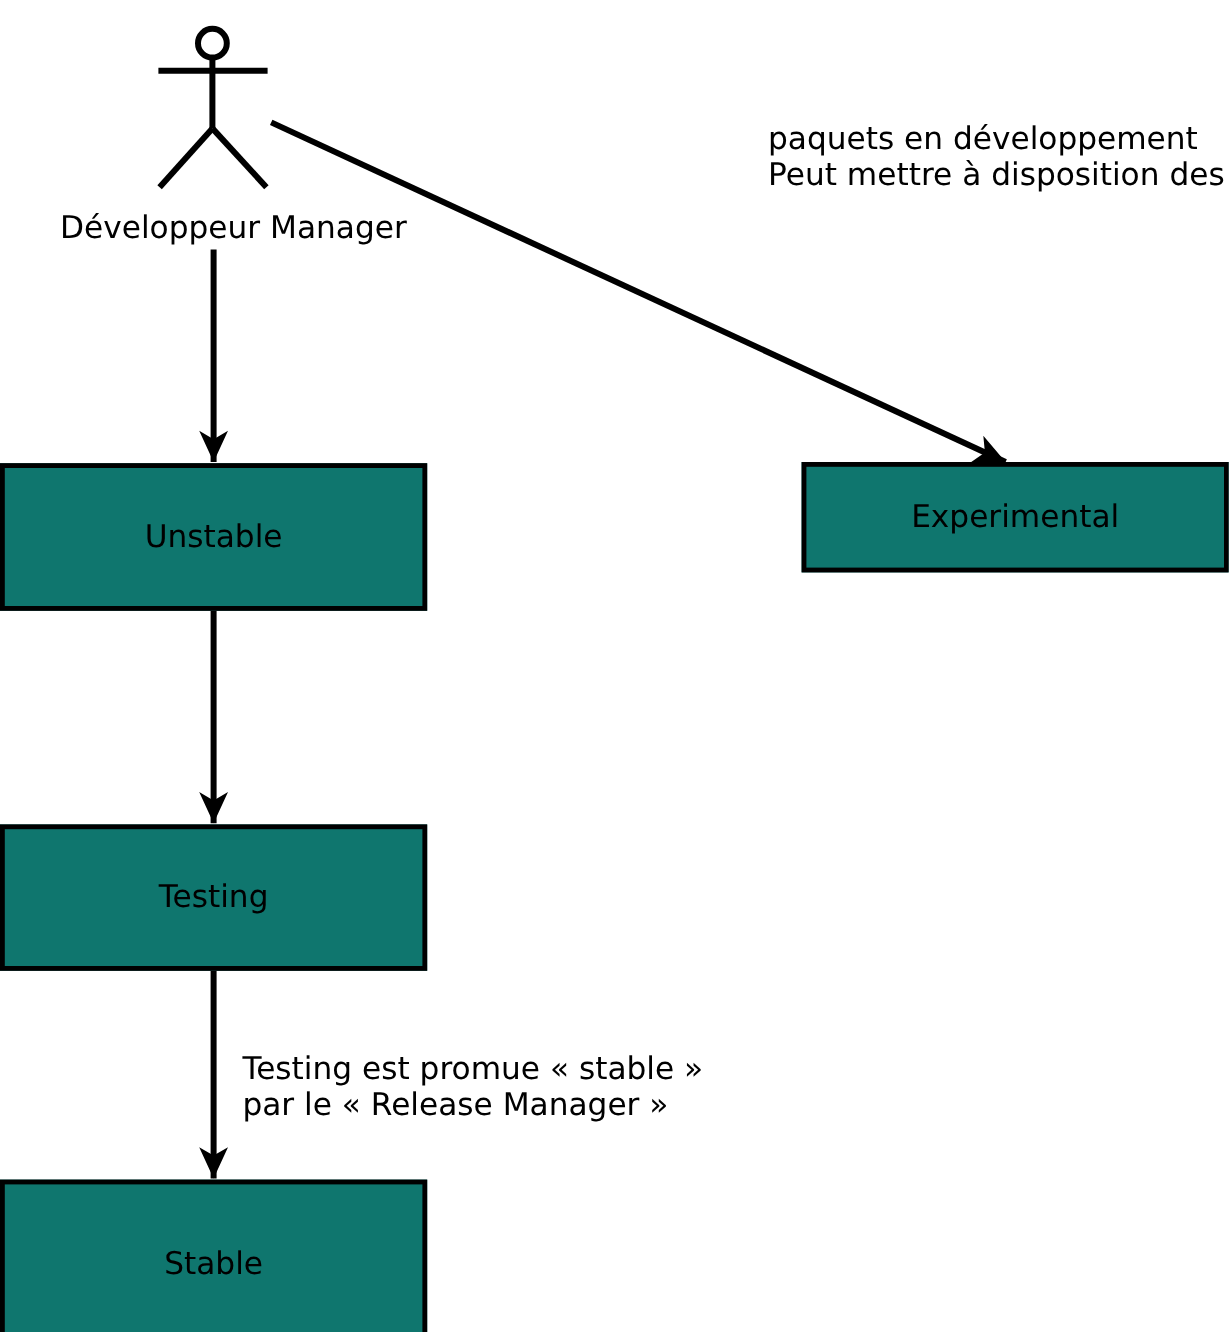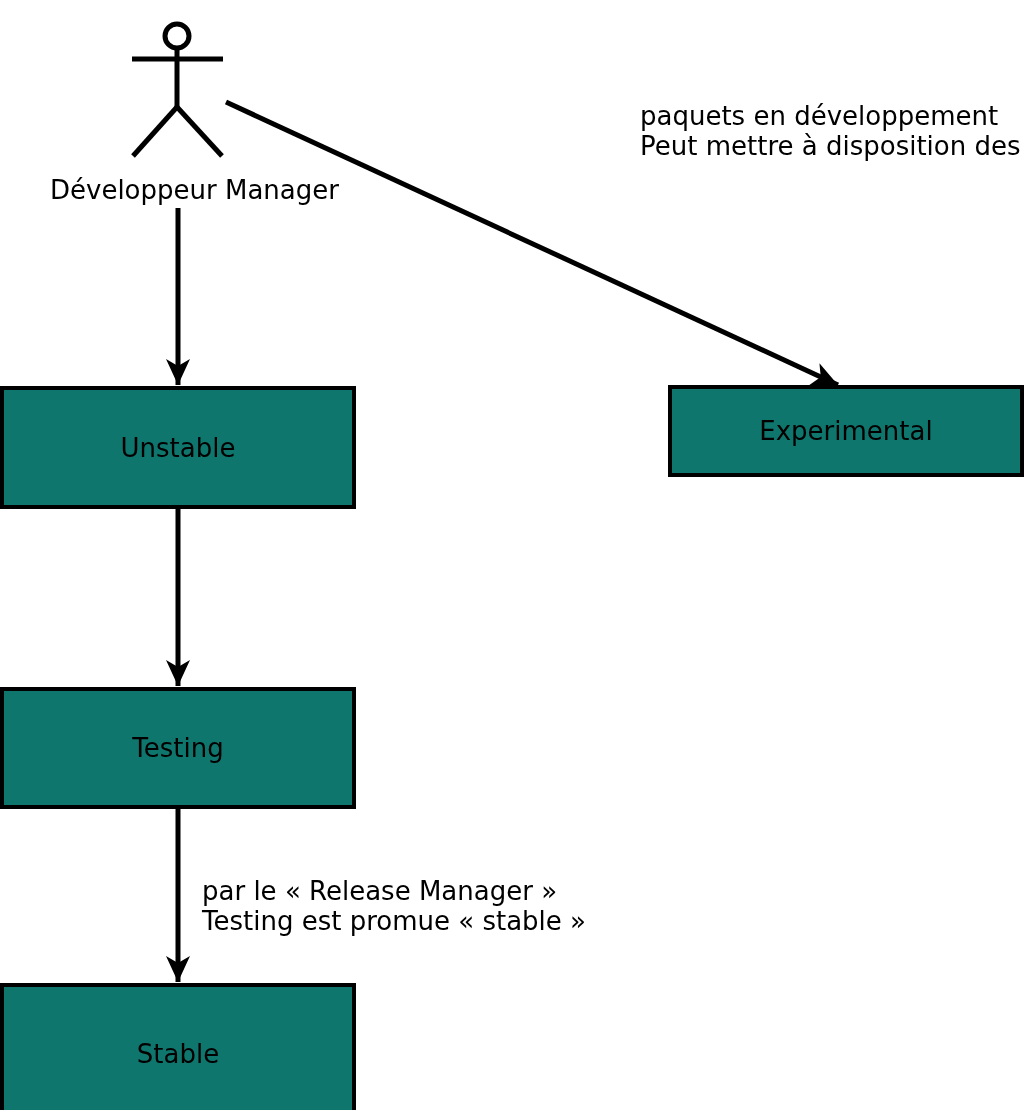--- a/index.html
+++ b/index.html
@@ -76,22 +76,22 @@
   <div class="label note-experimental">
     <div>paquets en développement</div>
     <div>Peut mettre à disposition des</div>
   </div>
 
   <div class="label note-upload">
   </div>
 
 
   <div class="label note-promotion">
+    <div>Testing est promue « stable »</div>
     <div>par le « Release Manager »</div>
-    <div>Testing est promue « stable »</div>
   </div>
 
   <div class="node node-unstable">
     <span>Unstable</span>
   </div>
 
   <div class="node node-experimental">
     <span>Experimental</span>
   </div>
 

